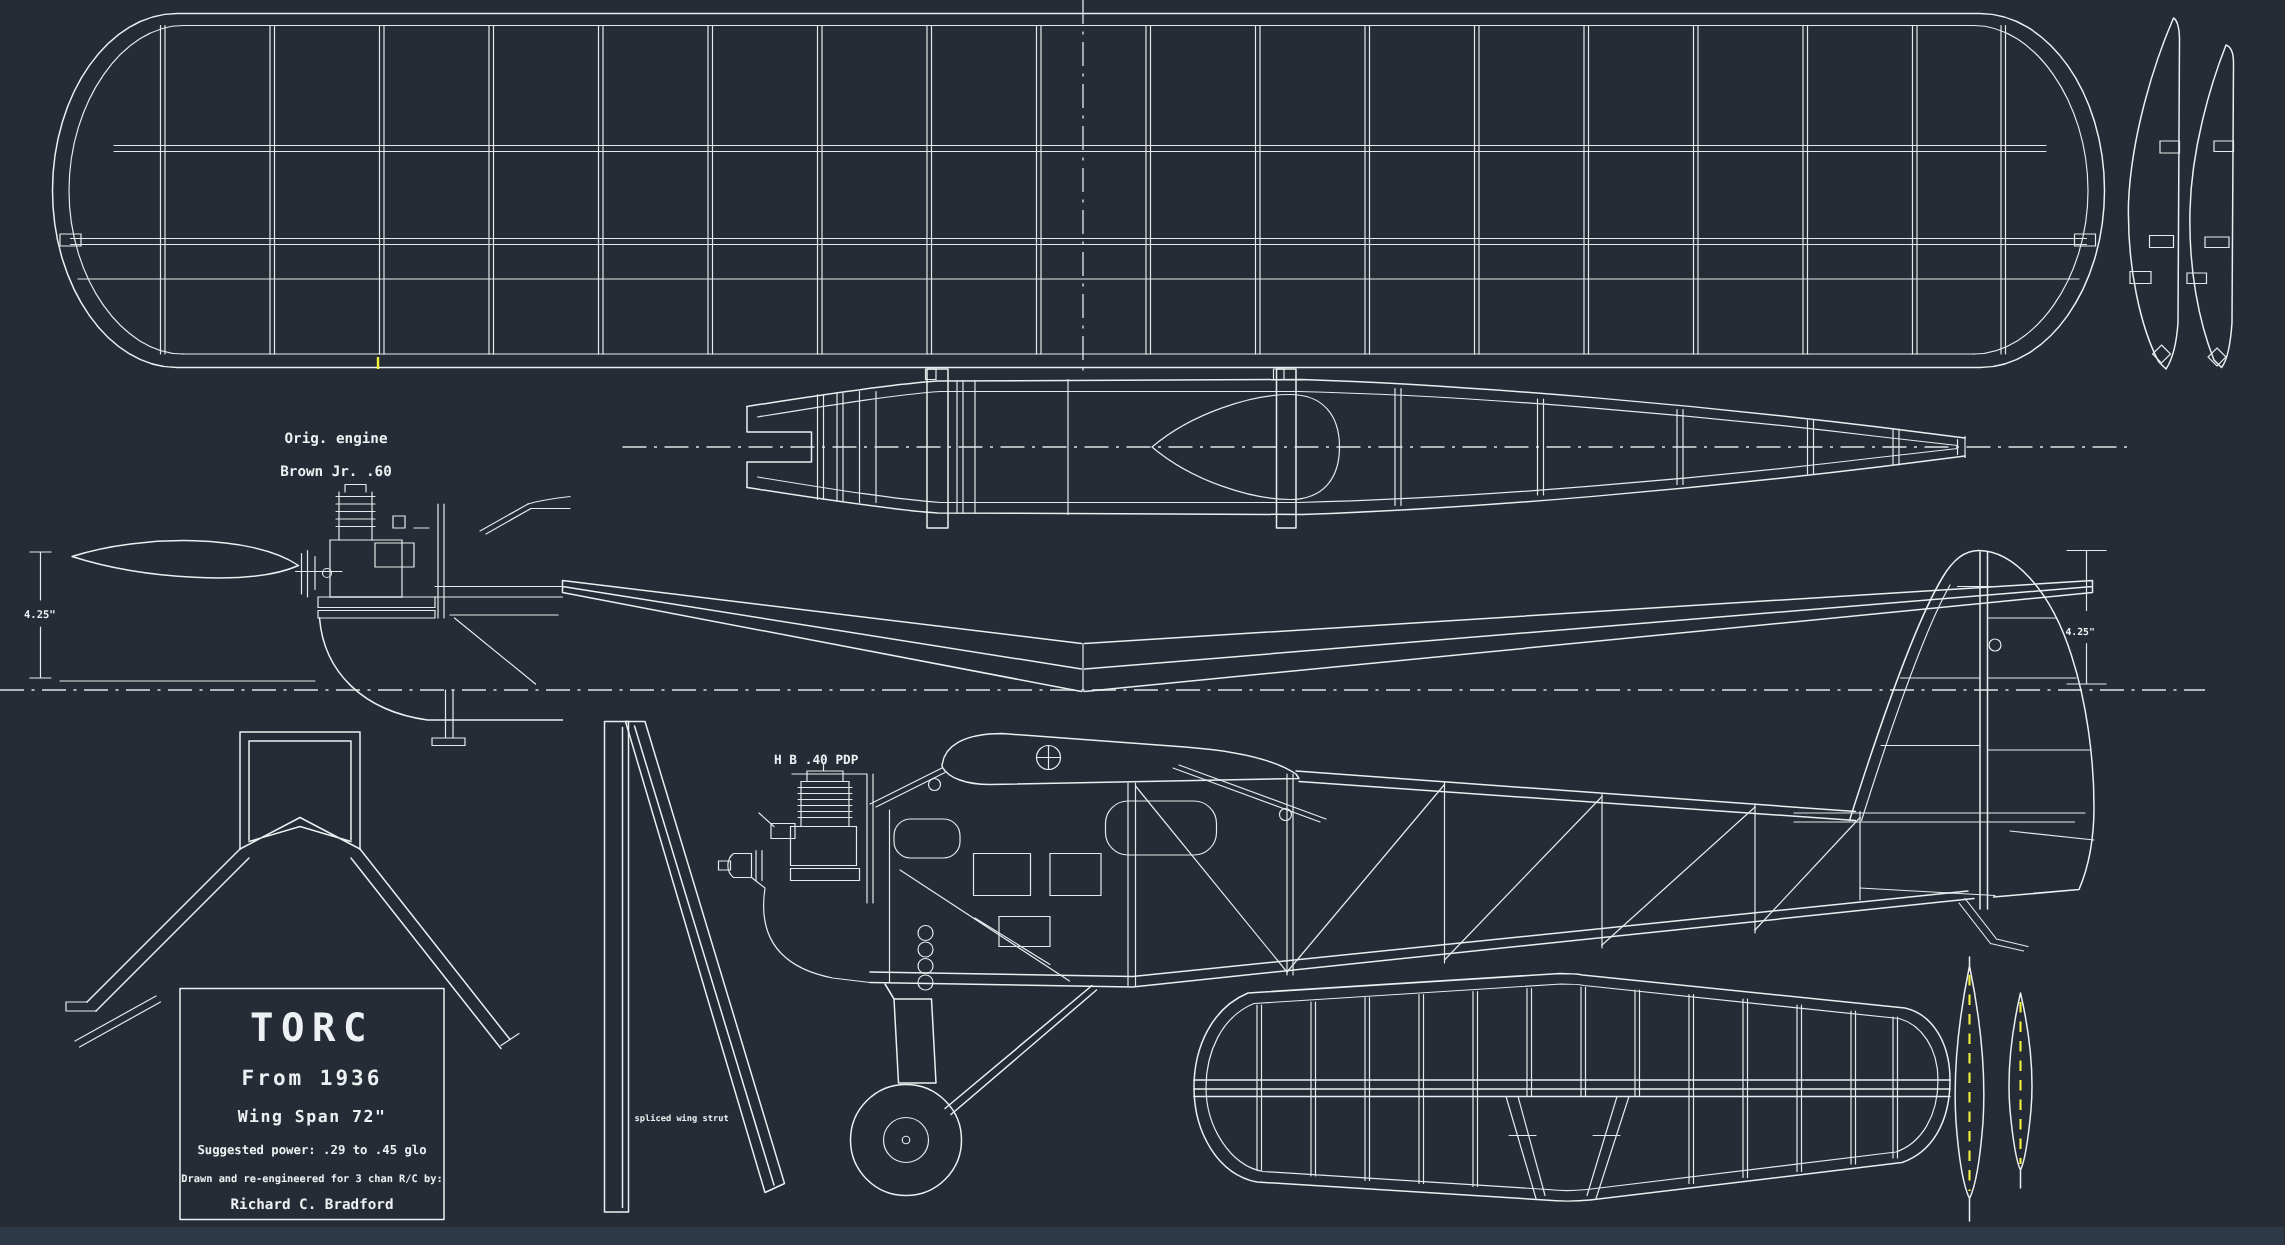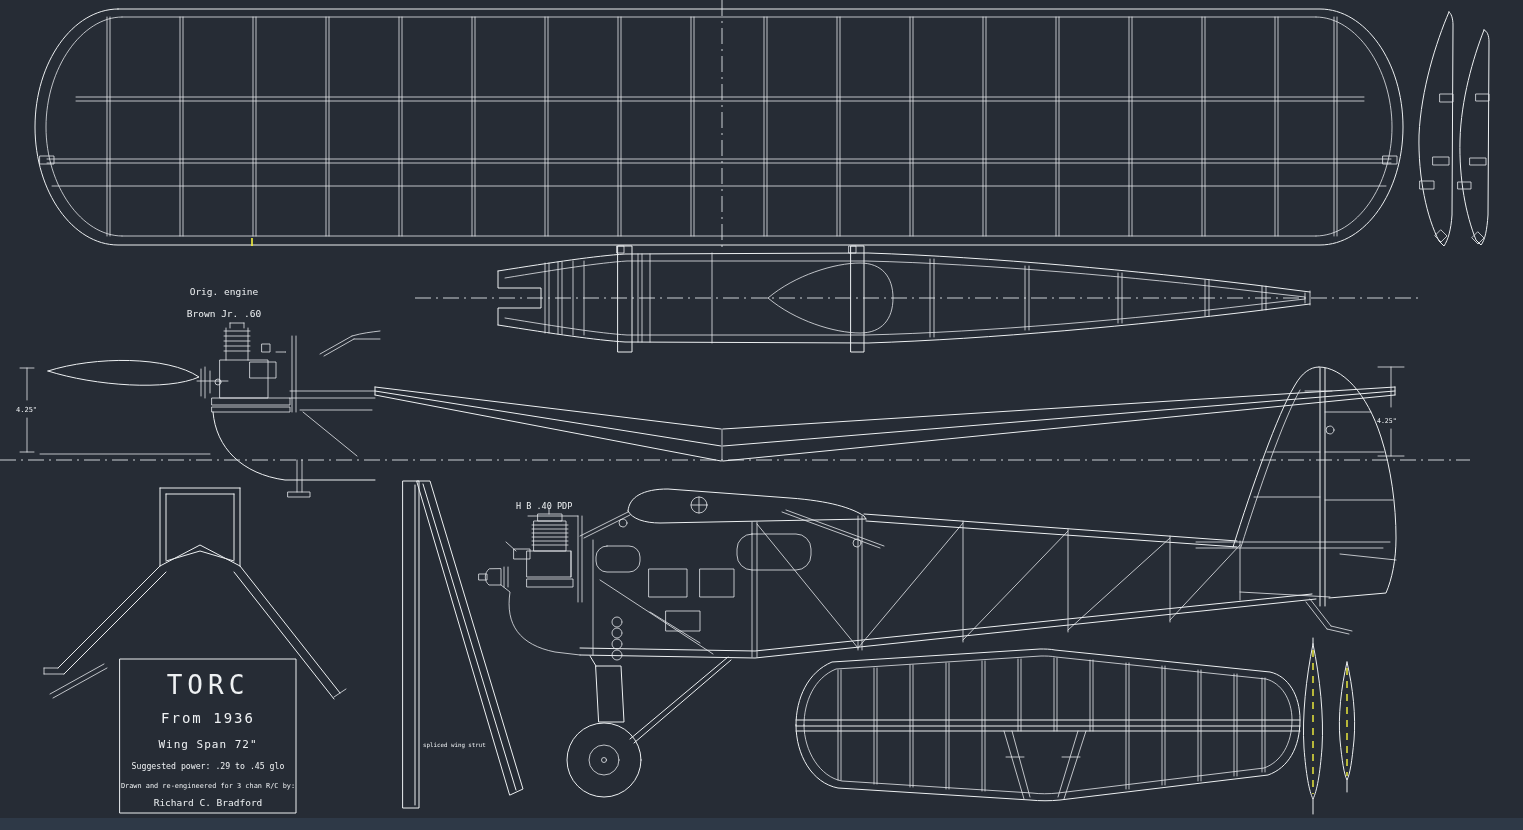--- a/index.html
+++ b/index.html
@@ -10,21 +10,21 @@
   .cl{fill:none;stroke:#dfe3e7;stroke-width:.9;stroke-dasharray:16 5 2 5}
   .yl{fill:none;stroke:#f5f23e;stroke-width:1.4;stroke-dasharray:7 6}
   .ys{fill:none;stroke:#f5f23e;stroke-width:1.6}
   text{fill:#eef1f3;font-family:"DejaVu Sans Mono",monospace;white-space:pre}
   .tc{text-anchor:middle}
   .bottomband{position:absolute;left:0;bottom:0;width:100%;height:12px;background:#2e3947}
 </style>
 </head>
 <body style="background: rgb(38, 44, 53);">
 
-<div id="stage" style="background: rgb(38, 44, 53);">
+<div id="stage" style="background: rgb(38, 44, 53); font-weight: bold;">
 <svg width="1523" height="830" viewBox="0 0 1523 830" role="img">
 
   <g>
     <path class="l" d="M118,9 L1320,9 C1365,9 1403,62 1403,127 C1403,192 1365,245 1320,245 L118,245 C73,245 35,192 35,127 C35,62 73,9 118,9 Z"></path>
     <path class="lt" d="M122,17 C82,17 46,68 46,127 C46,186 82,236 122,236"></path>
     <path class="lt" d="M1316,17 C1356,17 1392,68 1392,127 C1392,186 1356,236 1316,236"></path>
     <path class="lt" d="M122,17 L1316,17"></path>
     <path class="lt" d="M122,236 L1316,236"></path>
     <path class="lt" d="M76,97H1364 M76,101H1364"></path>
     <path class="lt" d="M47,159H1391 M47,163H1391"></path>

